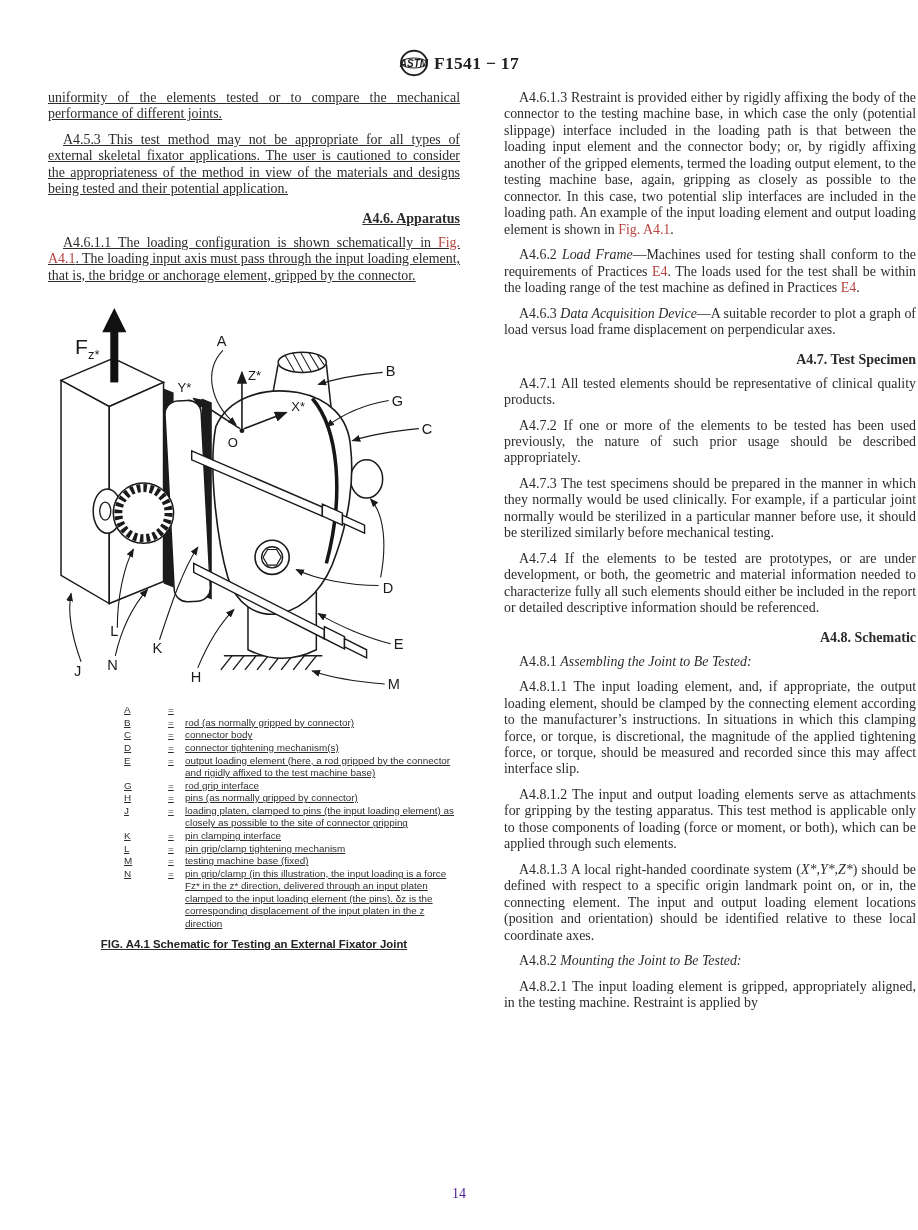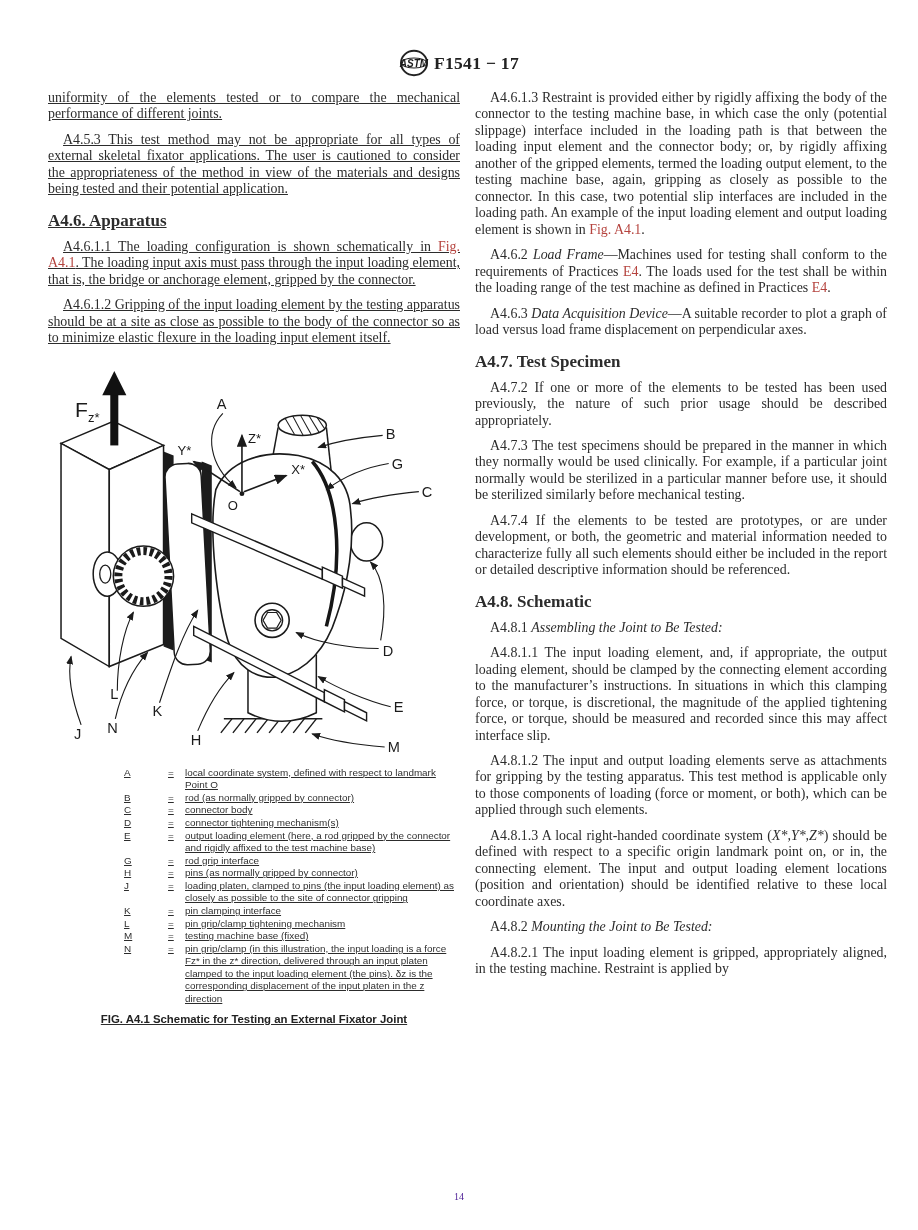--- a/index.html
+++ b/index.html
@@ -1,34 +1,34 @@
 <!DOCTYPE html>
 <html style="--link_red: #b5433e; --ink: #2c2c2c;"><head>
 <meta charset="utf-8">
 <style>
   html,body{margin:0;padding:0;background:#ffffff;}
   body{width:918px;height:1230px;position:relative;font-family:"Liberation Serif",serif;color:var(--ink,#2c2c2c);overflow:hidden;}
   .hdr{position:absolute;top:48px;left:0;width:100%;display:flex;justify-content:center;align-items:center;gap:5px;}
   .hdr .code{font-family:Liberation Serif, serif;font-weight:bold;font-size:17.5px;color:#222;letter-spacing:.3px;}
   .col{position:absolute;top:90px;width:412px;}
   .col-left{left:48px;text-decoration:underline;}
-  .col-right{left:475px;width:412px;}
+  .col-right{left:504px;width:412px;}
   p{margin:0 0 9px 0;font-size:13.9px;line-height:1.185;text-align:justify;text-indent:15px;}
   p.noindent{text-indent:0;}
-  h3{font-family:"Liberation Serif",serif;font-size:17px;font-weight:bold;margin:13px 0 8px 0;}
+  h3{font-family:"Liberation Serif",serif;font-size:14px;font-weight:bold;margin:13px 0 8px 0;text-align:right;}
   .it{font-style:italic;}
   .ref{color:var(--link_red,#b5433e);}
   .fig{margin:14px 0 0 2px;}
   .legend{margin:10px 0 0 76px;width:336px;font-family:"Liberation Sans",sans-serif;font-size:9.9px;line-height:1.27;color:#2f2f2f;text-align:left;}
   .lrow{display:flex;}
   .lkey{width:44px;flex:none;}
   .leq{width:17px;flex:none;}
   .ldesc{flex:1;}
   .figcap{margin-top:6px;text-align:center;font-family:"Liberation Sans",sans-serif;font-weight:bold;font-size:11.4px;line-height:1.4;color:#222;}
-  .pageno{position:absolute;bottom:28px;left:0;width:100%;text-align:center;font-size:10px;color:#4c1d95;margin-top:45px;}
+  .pageno{position:absolute;bottom:28px;left:0;width:100%;text-align:center;font-size:14px;color:#4c1d95;margin-top:45px;}
   svg text{font-family:"Liberation Sans",sans-serif;fill:#1b1b1b;}
 </style>
 </head>
 <body>
 
 <div class="hdr">
   <svg width="30" height="30" viewBox="0 0 30 30">
     <ellipse cx="15" cy="15" rx="13" ry="12.2" fill="none" stroke="#222" stroke-width="2"></ellipse>
     <ellipse cx="15" cy="15" rx="13" ry="5" fill="none" stroke="#222" stroke-width="1"></ellipse>
     <text x="15" y="19" text-anchor="middle" font-size="10" font-weight="bold" font-style="italic">ASTM</text>
@@ -38,21 +38,20 @@
 
 <div class="col col-left">
   <p class="noindent"><span>uniformity of the elements tested or to compare the mechanical performance of different joints.</span></p>
   <p><span>A4.5.3 This test method may not be appropriate for all types of external skeletal fixator applications. The user is cautioned to consider the appropriateness of the method in view of the materials and designs being tested and their potential application.</span></p>
 
   <h3>A4.6. Apparatus</h3>
 
 
   <p><span>A4.6.1.1 The loading configuration is shown schematically in </span><span class="ref">Fig. A4.1</span><span>. The loading input axis must pass through the input loading element, that is, the bridge or anchorage element, gripped by the connector.</span></p>
 
-  <p><span>A4.6.1.2 Gripping of the input loading element by the testing apparatus should be at a site as close as possible to the body of the connector so as to minimize elastic flexure in the loading input element itself.</span></p>
 
   <div class="fig">
     <svg width="404" height="392" viewBox="0 0 400 390">
       <defs>
         <marker id="ah" markerWidth="9" markerHeight="8" refX="7" refY="3.2" orient="auto">
           <path d="M0,0 L8,3.2 L0,6.4 Z" fill="#1b1b1b"></path>
         </marker>
         <clipPath id="rodtop">
             <ellipse cx="250" cy="64" rx="24" ry="10"></ellipse>
           </clipPath>
@@ -173,21 +172,20 @@
         <text x="59" y="336">L</text>
         <text x="23" y="376">J</text>
       </g>
     </svg>
   </div>
 
   <div class="legend">
     <div class="lrow">
         <span class="lkey">A</span>
         <span class="leq">=</span>
-        <span class="ldesc">local coordinate system, defined with respect to landmark Point O</span>
       </div>
     <div class="lrow">
         <span class="lkey">B</span>
         <span class="leq">=</span>
         <span class="ldesc">rod (as normally gripped by connector)</span>
       </div>
     <div class="lrow">
         <span class="lkey">C</span>
         <span class="leq">=</span>
         <span class="ldesc">connector body</span>
@@ -246,20 +244,21 @@
 
 <div class="col col-right">
   <p><span>A4.6.1.3 Restraint is provided either by rigidly affixing the body of the connector to the testing machine base, in which case the only (potential slippage) interface included in the loading path is that between the loading input element and the connector body; or, by rigidly affixing another of the gripped elements, termed the loading output element, to the testing machine base, again, gripping as closely as possible to the connector. In this case, two potential slip interfaces are included in the loading path. An example of the input loading element and output loading element is shown in </span><span class="ref">Fig. A4.1</span><span>.</span></p>
 
   <p><span>A4.6.2 </span><span class="it">Load Frame</span><span>—Machines used for testing shall conform to the requirements of Practices </span><span class="ref">E4</span><span>. The loads used for the test shall be within the loading range of the test machine as defined in Practices </span><span class="ref">E4</span><span>.</span></p>
 
   <p><span>A4.6.3 </span><span class="it">Data Acquisition Device</span><span>—A suitable recorder to plot a graph of load versus load frame displacement on perpendicular axes.</span></p>
 
   <h3>A4.7. Test Specimen</h3>
 
+  <p><span>A4.7.1 All tested elements should be representative of clinical quality products.</span></p>
   <p><span>A4.7.2 If one or more of the elements to be tested has been used previously, the nature of such prior usage should be described appropriately.</span></p>
   <p><span>A4.7.3 The test specimens should be prepared in the manner in which they normally would be used clinically. For example, if a particular joint normally would be sterilized in a particular manner before use, it should be sterilized similarly before mechanical testing.</span></p>
   <p><span>A4.7.4 If the elements to be tested are prototypes, or are under development, or both, the geometric and material information needed to characterize fully all such elements should either be included in the report or detailed descriptive information should be referenced.</span></p>
 
   <h3>A4.8. Schematic</h3>
 
   <p><span>A4.8.1 </span><span class="it">Assembling the Joint to Be Tested:</span></p>
   <p><span>A4.8.1.1 The input loading element, and, if appropriate, the output loading element, should be clamped by the connecting element according to the manufacturer’s instructions. In situations in which this clamping force, or torque, is discretional, the magnitude of the applied tightening force, or torque, should be measured and recorded since this may affect interface slip.</span></p>
   <p><span>A4.8.1.2 The input and output loading elements serve as attachments for gripping by the testing apparatus. This test method is applicable only to those components of loading (force or moment, or both), which can be applied through such elements.</span></p>
   <p><span>A4.8.1.3 A local right-handed coordinate system (</span><span class="it">X*,Y*,Z*</span><span>) should be defined with respect to a specific origin landmark point on, or in, the connecting element. The input and output loading element locations (position and orientation) should be identified relative to these local coordinate axes.</span></p>

